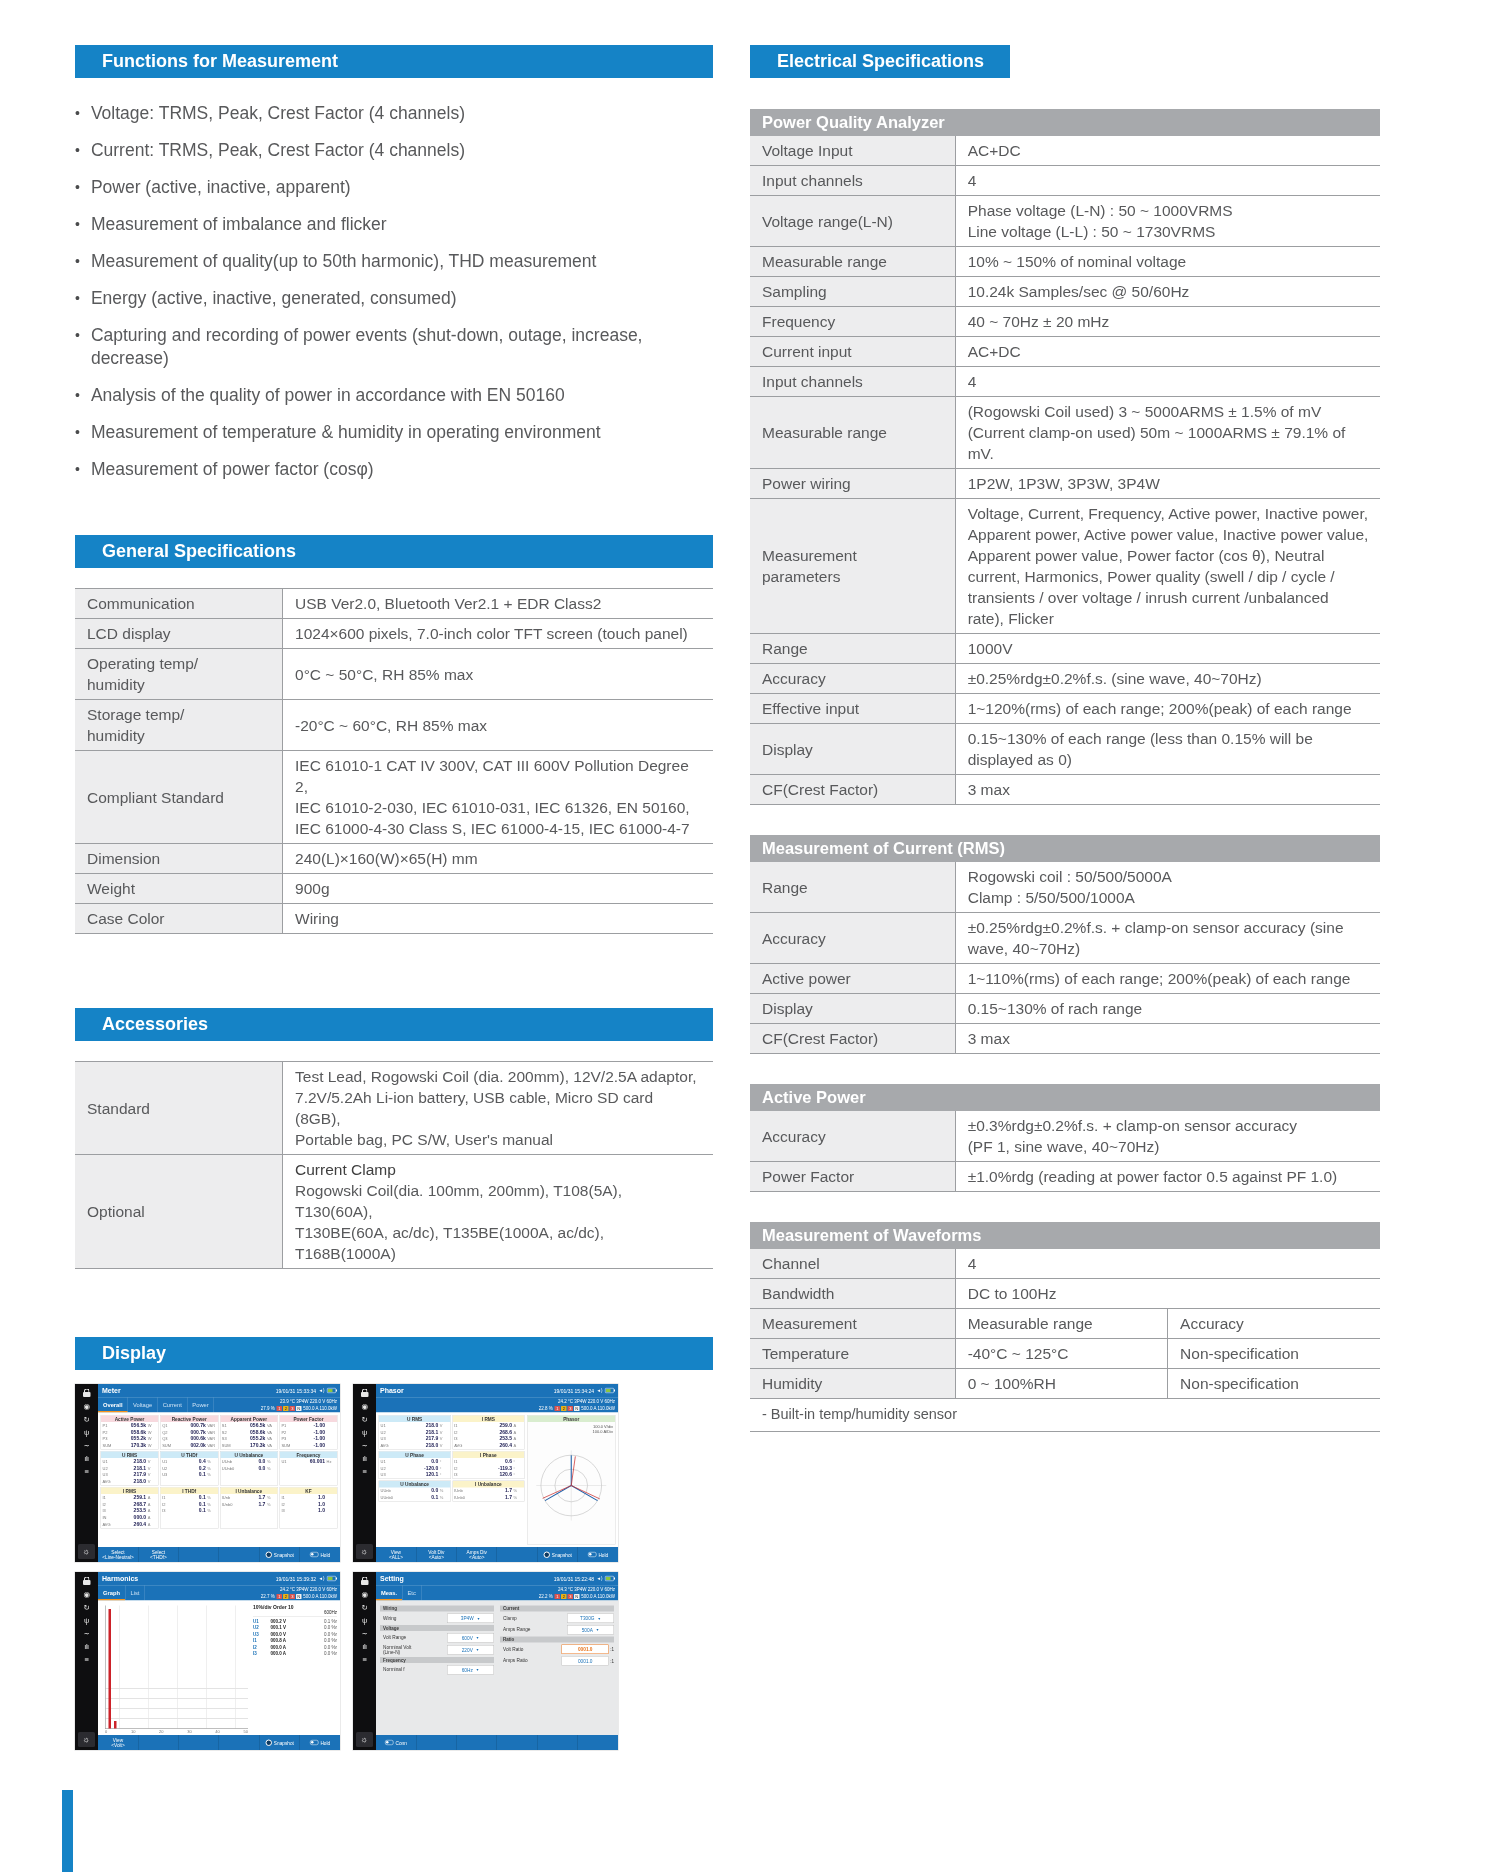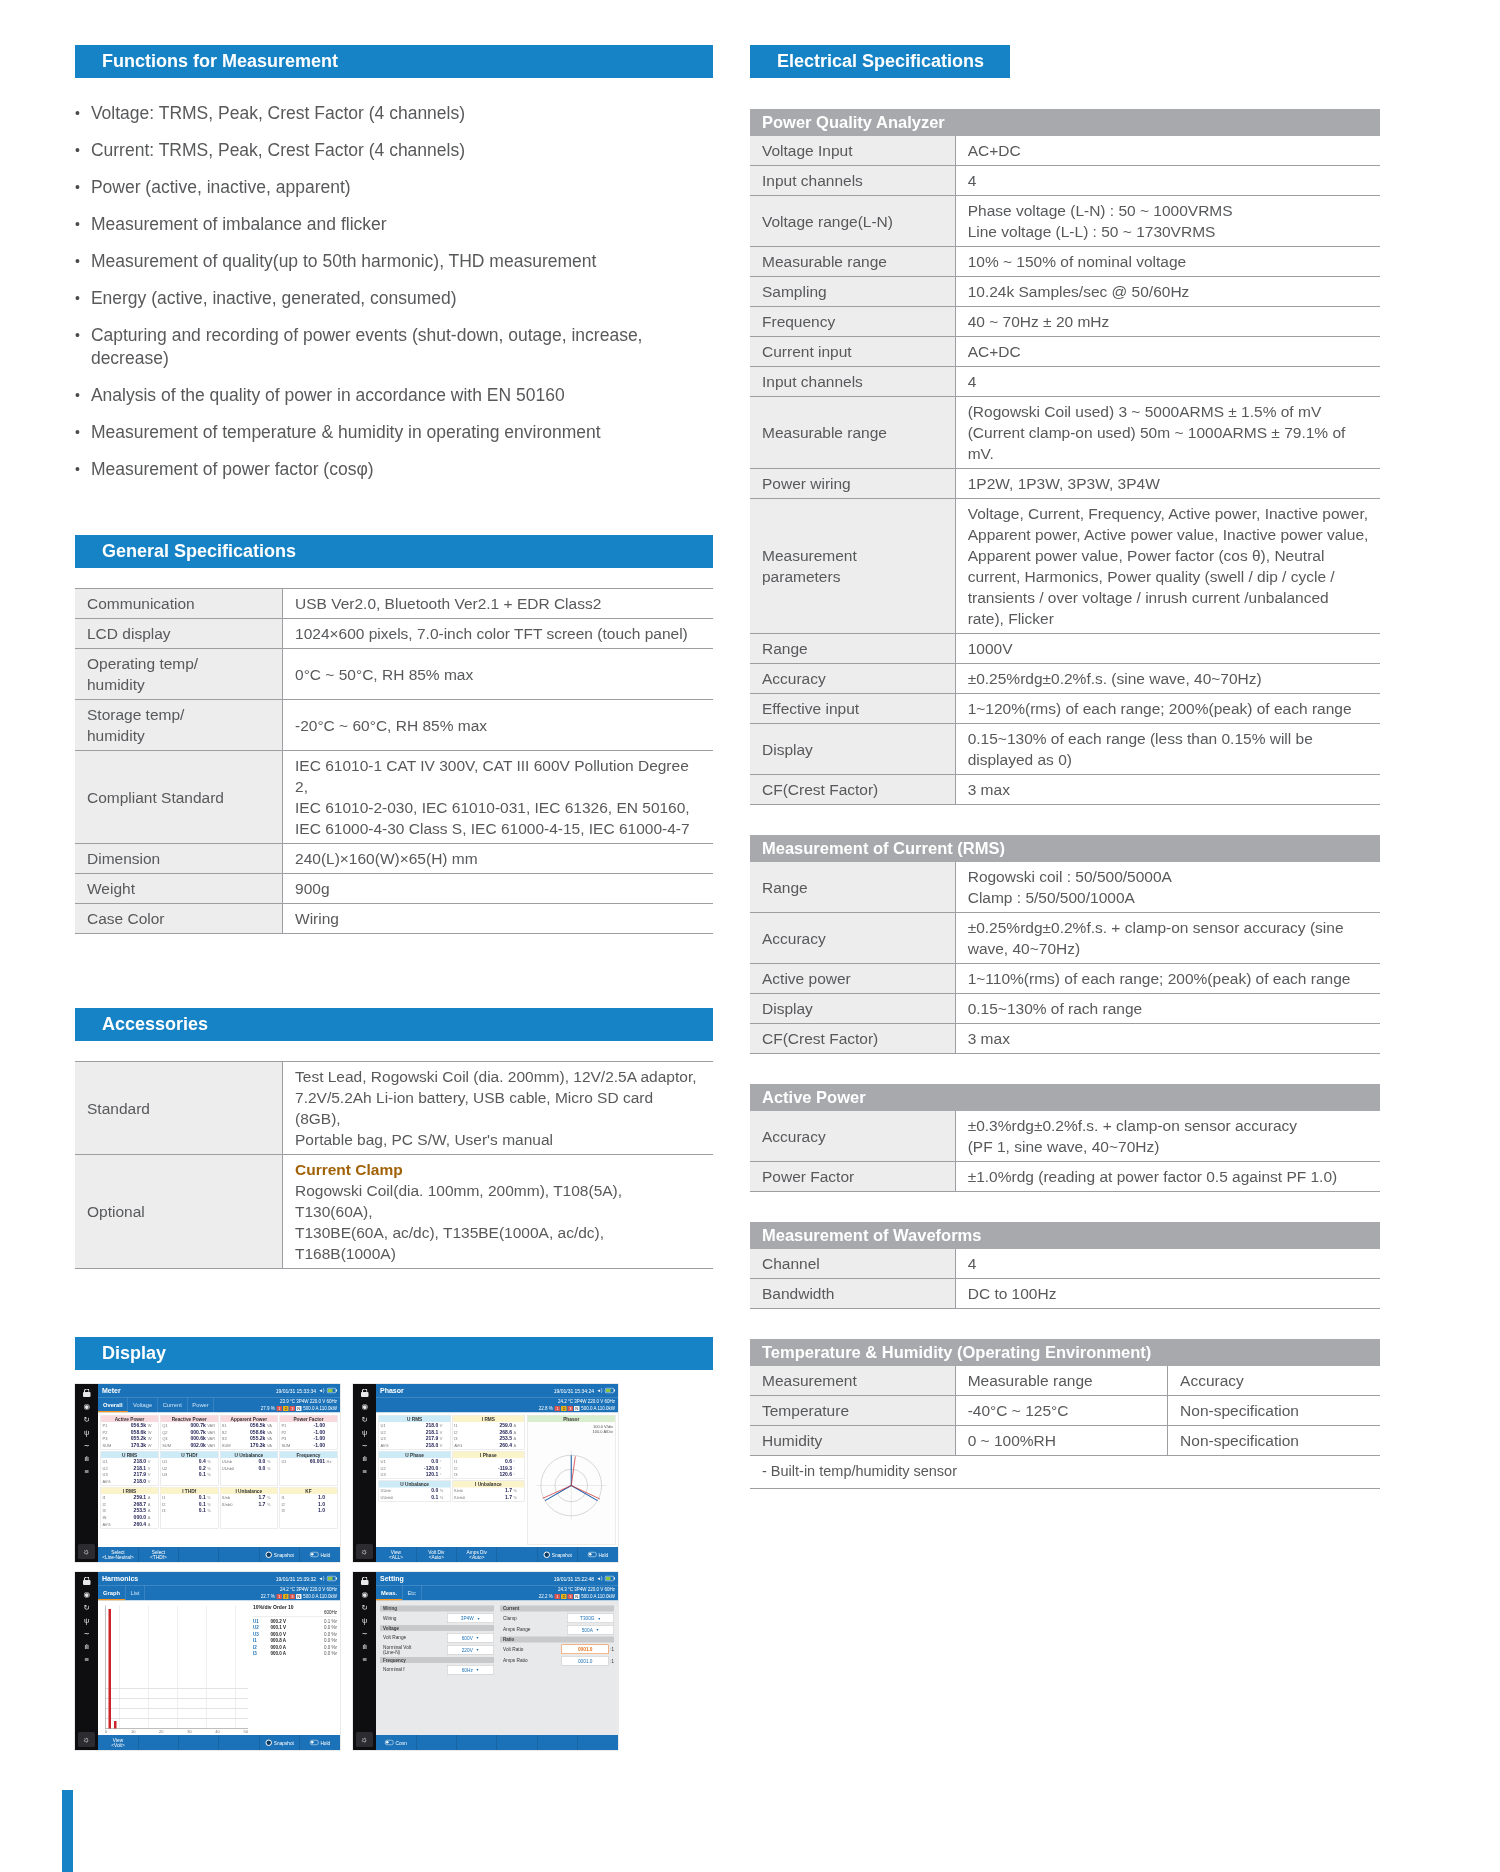--- a/index.html
+++ b/index.html
@@ -19,21 +19,21 @@
   ul.bullets{list-style:none;margin:24px 0 0;padding:0}
   .bullet-item{display:flex;gap:11px;font-size:17.5px;line-height:23px;margin-bottom:14px;color:#58595b}
   .dot{font-size:14px;line-height:23px;color:#4a4b4d}
 
   table.spec{width:100%;border-collapse:collapse;border-top:1px solid #9c9ea1;margin-top:20px;table-layout:fixed}
   table.spec td{border-bottom:1px solid #9c9ea1;font-size:15.5px;line-height:21px;
                 padding:4px 10px 4px 12px;vertical-align:middle;color:#58595b}
   td.lbl{background:#ededee;width:29%;border-right:1px solid #9c9ea1;padding-left:14px;white-space:pre-line}
   td.val{white-space:pre-line}
   td.mid{border-right:1px solid #9c9ea1}
-  .vtitle{font-weight:bold;color:#a16207}
+  .vtitle{font-weight:normal;color:#404040}
 
   .gray-bar{height:27px;background:#a7a9ac;color:#fff;font-weight:bold;font-size:16.5px;
             display:flex;align-items:center;padding-left:12px;margin-top:30px}
   .col.right .gray-bar:first-child{margin-top:31px}
   .col.right table.spec{margin-top:0;border-top:none}
   .footnote{font-size:14.5px;color:#58595b;padding:7px 0 9px 12px;border-bottom:1px solid #9c9ea1}
 
   .corner-strip{position:absolute;left:62px;top:1790px;width:11px;height:82px;background:#1583c6}
 
   
@@ -1033,21 +1033,20 @@
           <tr>
             <td class="lbl">Channel</td>
             <td class="val"><div>4</div></td>
           </tr>
           <tr>
             <td class="lbl">Bandwidth</td>
             <td class="val"><div>DC to 100Hz</div></td>
           </tr>
         </tbody>
       </table>
-      <div class="gray-bar">Temperature &amp; Humidity (Operating Environment)</div>
       <table class="spec">
         <tbody>
           <tr>
             <td class="lbl">Measurement</td>
             <td class="val mid">Measurable range</td>
             <td class="val">Accuracy</td>
           </tr>
           <tr>
             <td class="lbl">Temperature</td>
             <td class="val mid">-40°C ~ 125°C</td>

